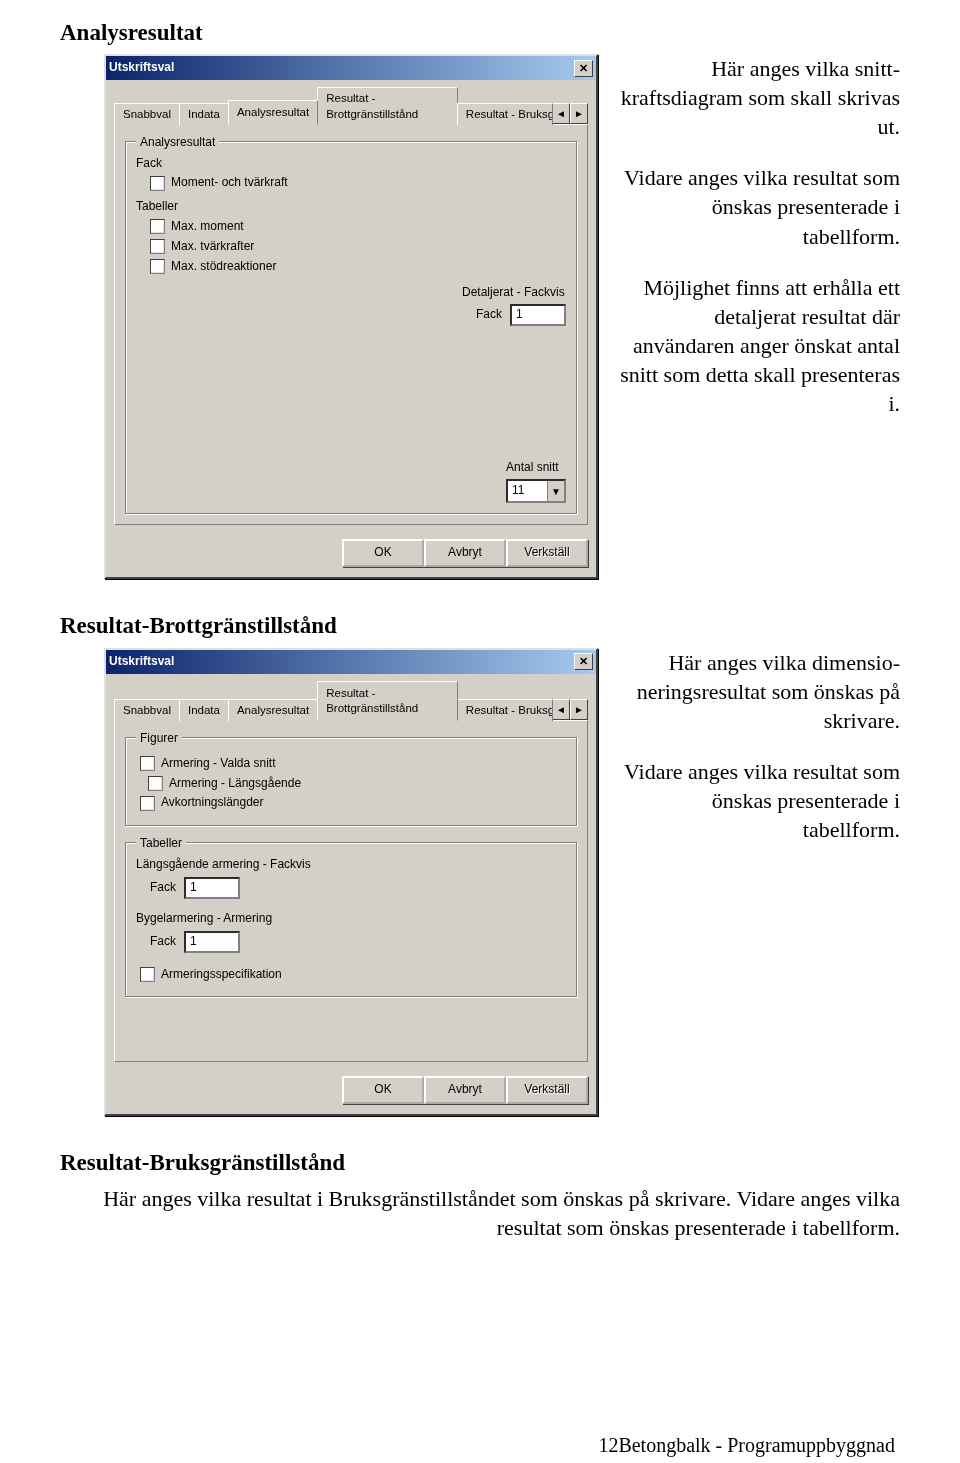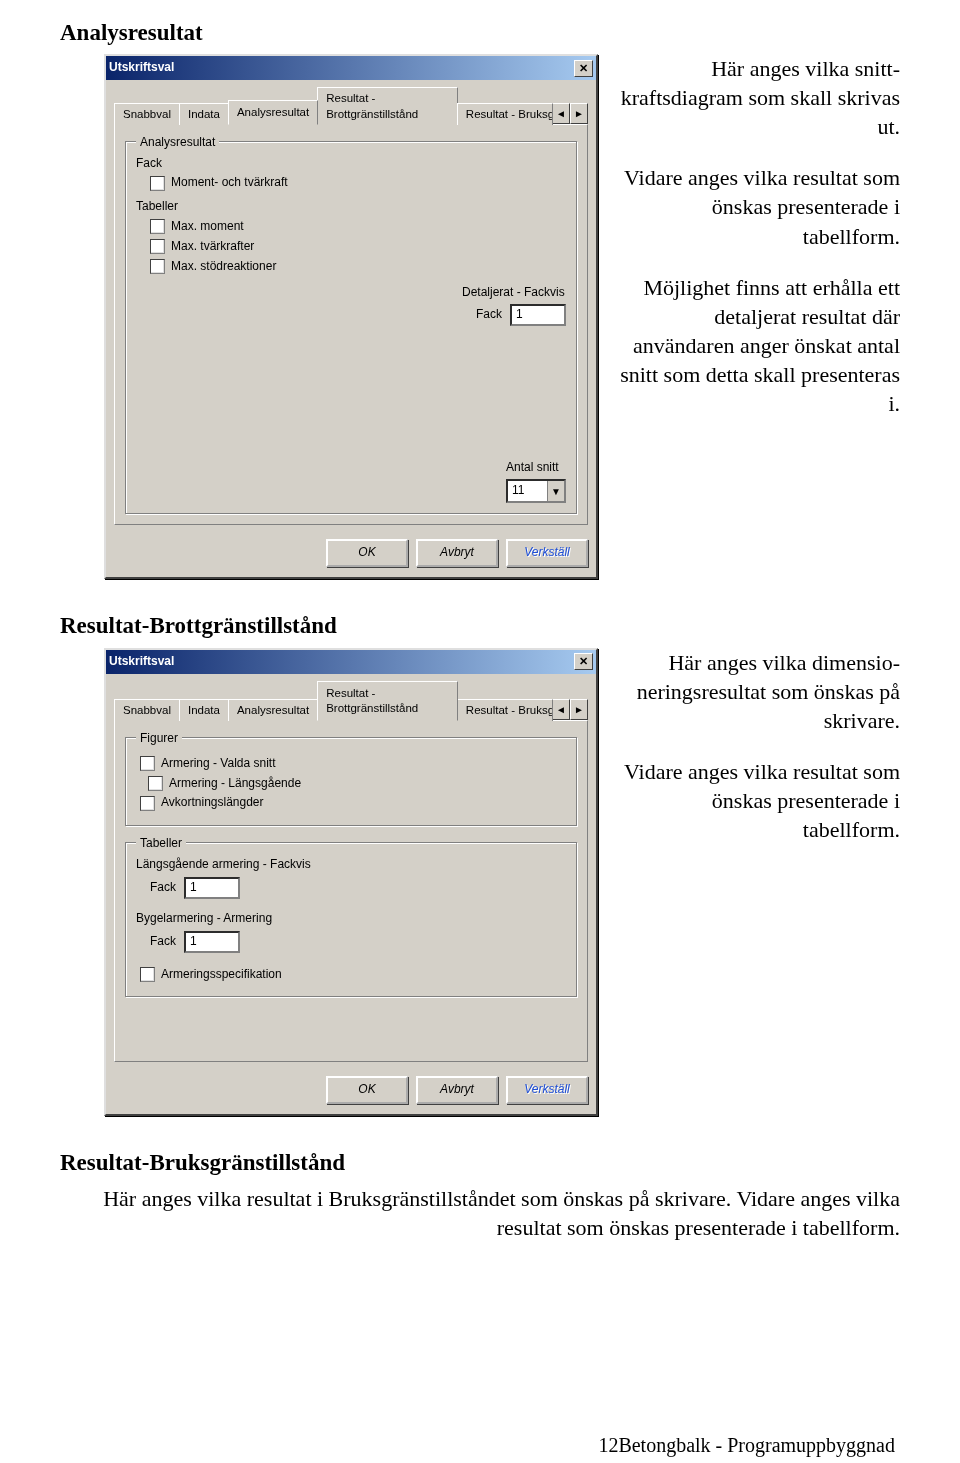--- a/index.html
+++ b/index.html
@@ -147,30 +147,30 @@
     font-size:12px;
     gap:12px;
   }
   .combo .val{flex:1;padding:0 4px;display:flex;align-items:center;}
   .combo .drop{
     width:16px;background:#d4d0c8;
     border-left:1px solid #808080;
     display:flex;align-items:center;justify-content:center;
     font-size:10px;
   }
-  .btnrow { display:flex; gap:8px; justify-content:flex-end; padding:6px 8px 10px 8px;font-style:italic; }
+  .btnrow { display:flex; justify-content:flex-end; padding:6px 8px 10px 8px; }
   .winbtn {
     min-width:78px; height:24px;
     background:#d4d0c8;
     border:2px outset #fff;
     font-family:"Tahoma",sans-serif;font-size:12px;
     display:flex;align-items:center;justify-content:center;
     box-shadow: 1px 1px 0 #404040;
   }
-  .winbtn.disabled { color:#1d4ed8; text-shadow:1px 1px 0 #fff; }
+  .winbtn.disabled { color:#000000; text-shadow:1px 1px 0 #fff; }
   .detrow { display:flex; gap:130px; align-items:flex-end;flex-direction:column; }
   .footer {
     position:absolute;
     bottom:40px; left:60px; right:60px;
     display:flex; justify-content:flex-end;
     font-size:20px;
   }
   .bodytext p { margin: 0 0 22px 0; text-align: right; }
 </style>
 </head>

